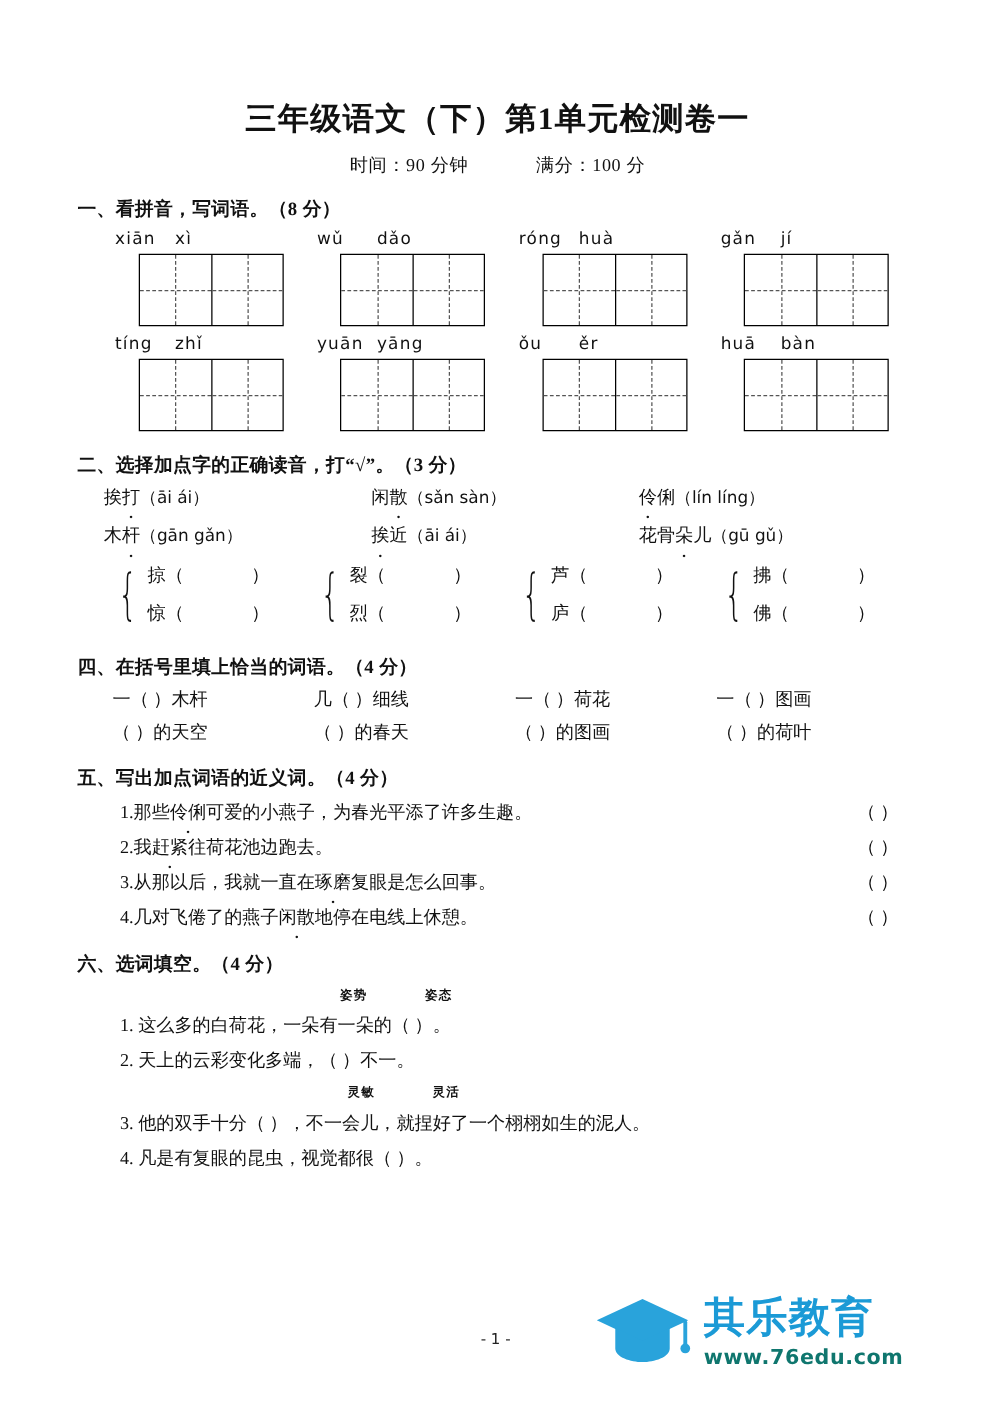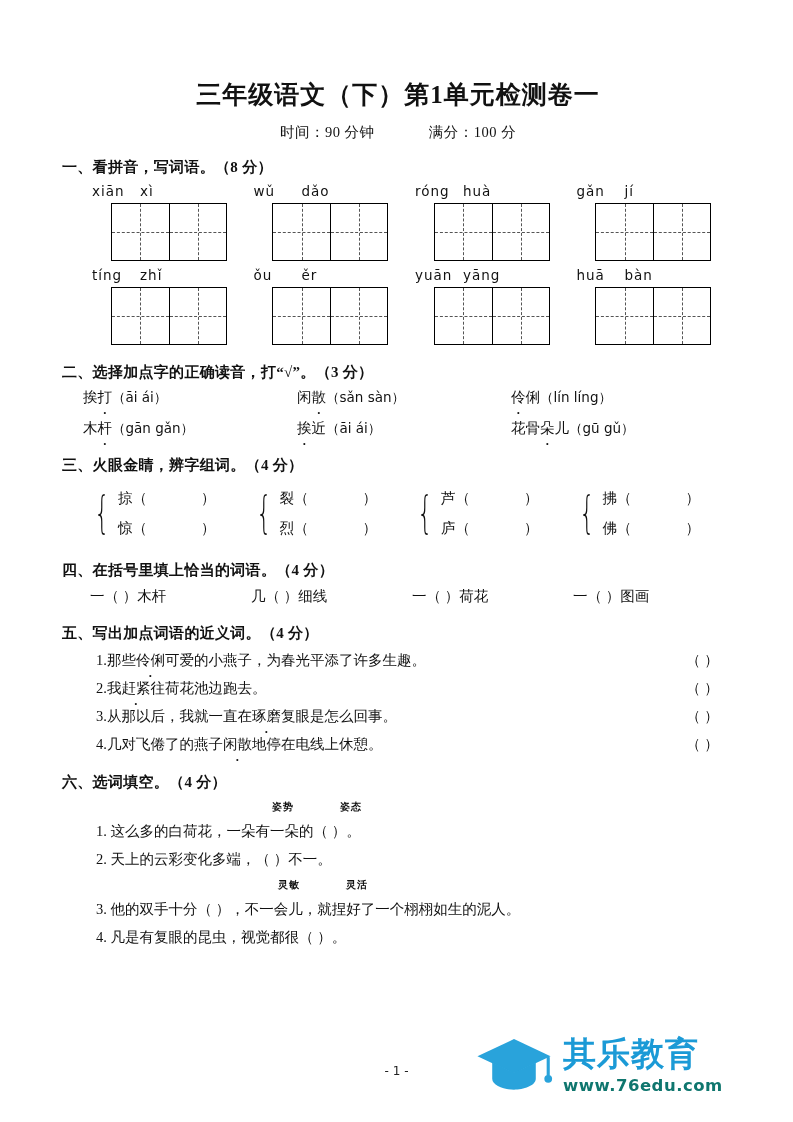--- a/index.html
+++ b/index.html
@@ -282,38 +282,38 @@
         <div class="py">
           <span>tíng</span><span>zhǐ</span>
         </div>
         <div class="grid">
             <div class="cell"></div>
             <div class="cell"></div>
           </div>
       </div>
       <div class="word-block">
         <div class="py">
+          <span>yuān</span><span>yāng</span>
+        </div>
+        <div class="grid">
+            <div class="cell"></div>
+            <div class="cell"></div>
+          </div>
+      </div>
+      <div class="word-block">
+        <div class="py">
           <span>ǒu</span><span>ěr</span>
         </div>
         <div class="grid">
             <div class="cell"></div>
             <div class="cell"></div>
           </div>
       </div>
       <div class="word-block">
         <div class="py">
-          <span>yuān</span><span>yāng</span>
-        </div>
-        <div class="grid">
-            <div class="cell"></div>
-            <div class="cell"></div>
-          </div>
-      </div>
-      <div class="word-block">
-        <div class="py">
           <span>huā</span><span>bàn</span>
         </div>
         <div class="grid">
             <div class="cell"></div>
             <div class="cell"></div>
           </div>
       </div>
     </div>
 
     <div class="sec-head" style="margin-top:18px">二、选择加点字的正确读音，打“√”。（3 分）</div>
@@ -335,21 +335,20 @@
         <span>木</span><span class="ch dot">杆</span><span class="py-inline">（gān  gǎn）</span>
       </div>
       <div class="choice-item">
         <span class="ch dot">挨</span><span>近</span><span class="py-inline">（āi  ái）</span>
       </div>
       <div class="choice-item">
         <span>花</span><span class="ch dot">骨朵儿</span><span class="py-inline">（gū  gǔ）</span>
       </div>
     </div>
 
-    <div class="sec-head" style="margin-top:18px">三、火眼金睛，辨字组词。（4 分）</div>
 
     <div class="brace-row">
       <div class="brace-group">
         <span class="brace">{</span>
         <span class="brace-items">
           <div><span>掠（</span><span style="display:inline-block;width:54px"></span><span>）</span></div>
           <div><span>惊（</span><span style="display:inline-block;width:54px"></span><span>）</span></div>
         </span>
       </div>
       <div class="brace-group">
@@ -375,20 +374,26 @@
       </div>
     </div>
 
     <div class="sec-head" style="margin-top:18px">四、在括号里填上恰当的词语。（4 分）</div>
 
     <div class="fill-row">
       <div>一（    ）木杆</div>
       <div>几（    ）细线</div>
       <div>一（    ）荷花</div>
       <div>一（    ）图画</div>
+    </div>
+    <div class="fill-row">
+      <div>（      ）的天空</div>
+      <div>（      ）的春天</div>
+      <div>（      ）的图画</div>
+      <div>（      ）的荷叶</div>
     </div>
 
     <div class="sec-head" style="margin-top:18px">五、写出加点词语的近义词。（4 分）</div>
 
     <div class="q-line">
       <span>1.</span><span>那些</span><span class="ch dot">伶俐</span><span>可爱的小燕子，为春光平添了许多生趣。</span>
       <span class="paren">（          ）</span>
     </div>
     <div class="q-line">
       <span>2.</span><span>我</span><span class="ch dot">赶紧</span><span>往荷花池边跑去。</span>

